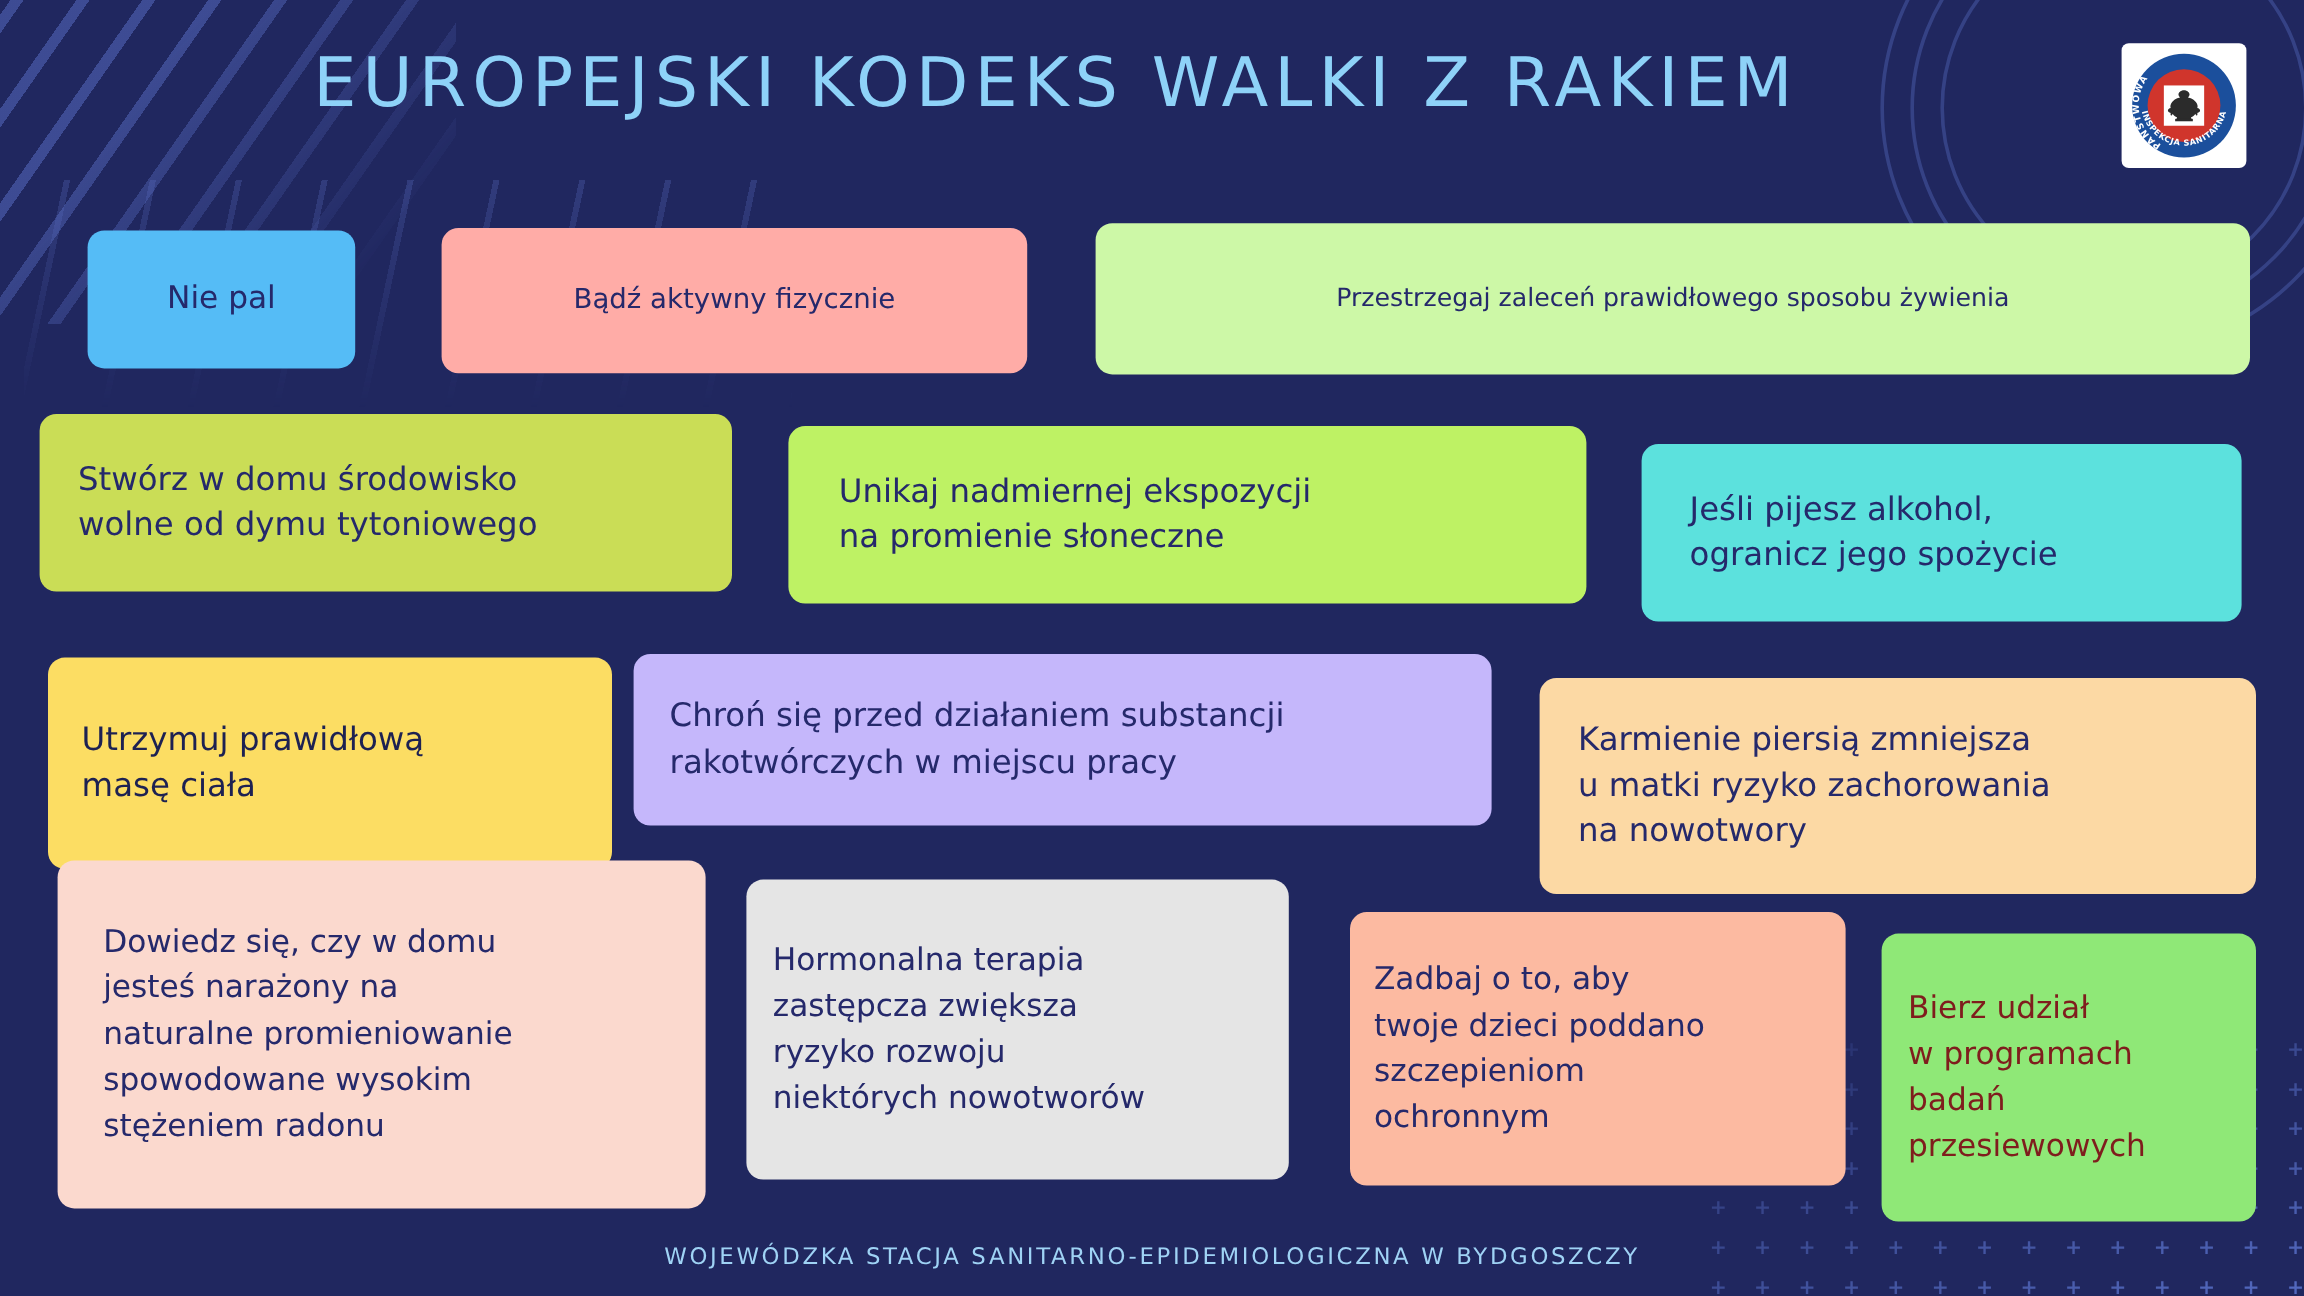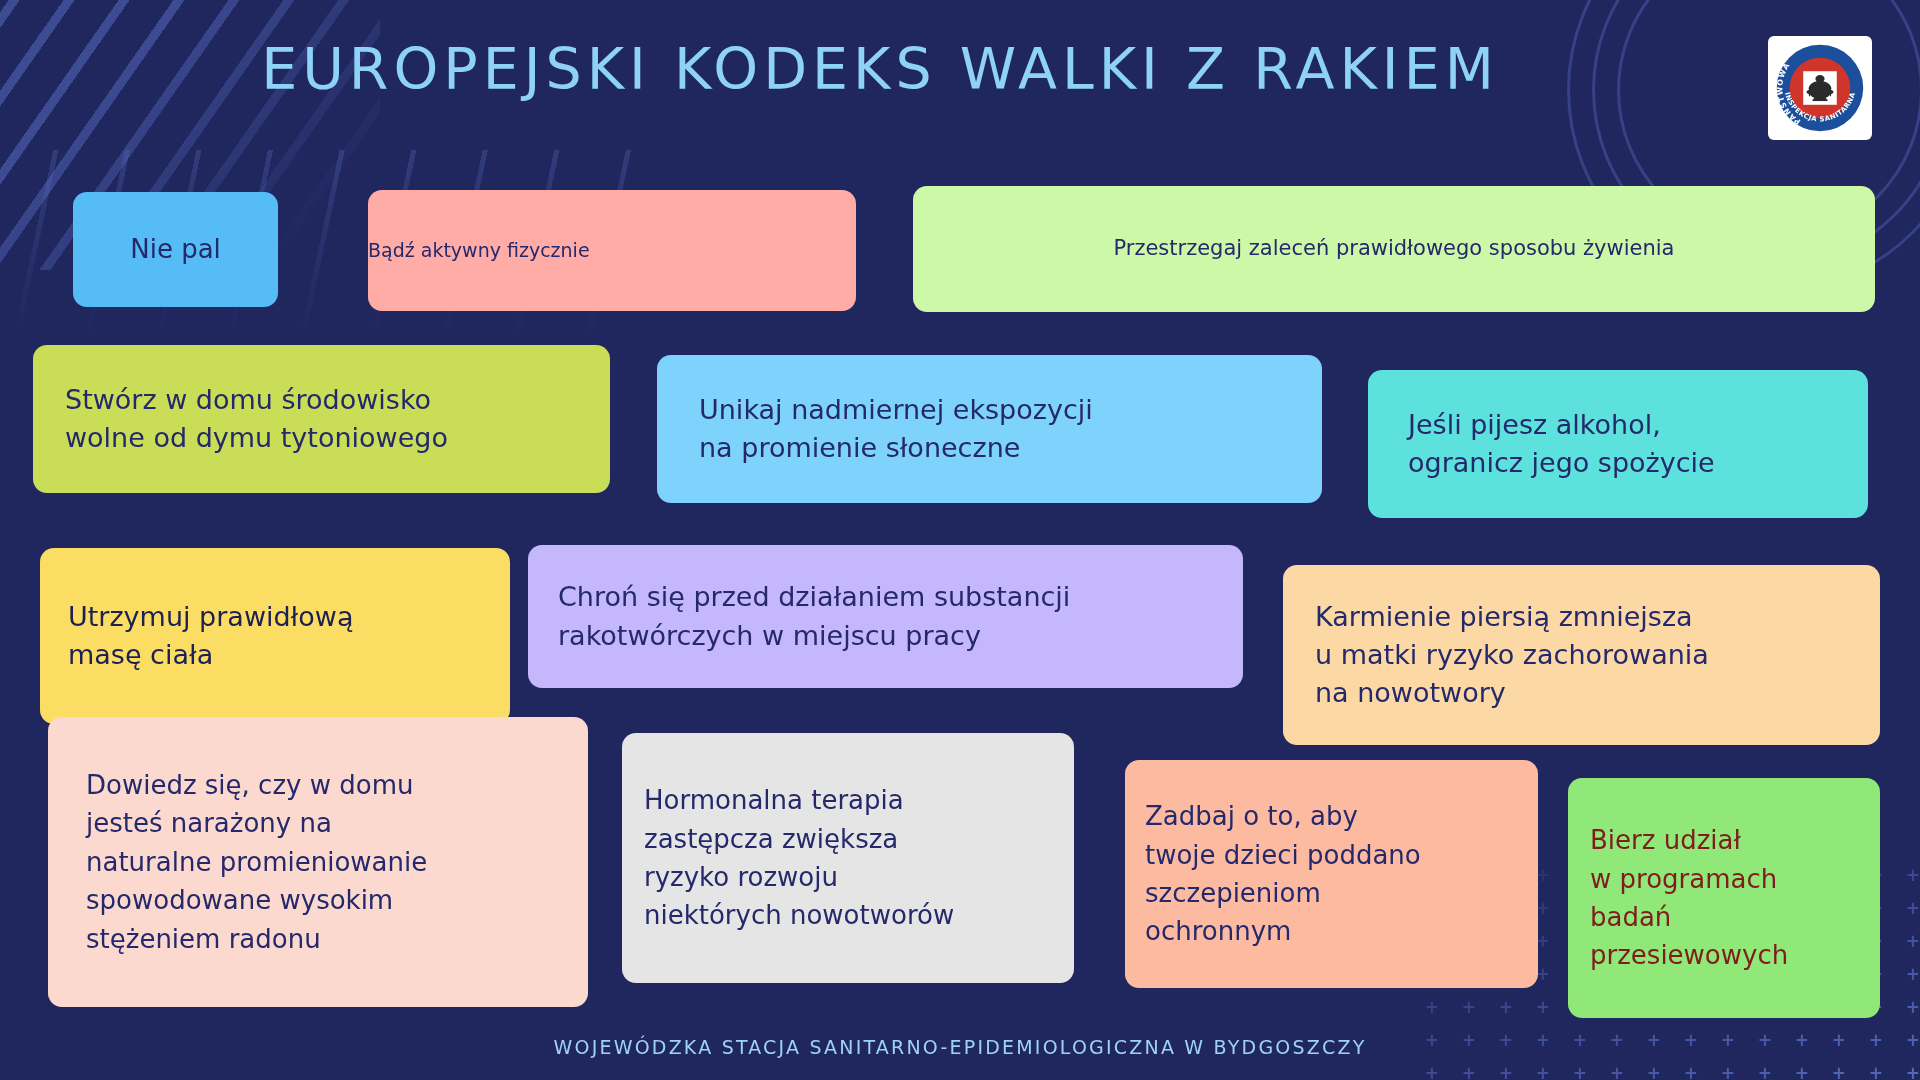--- a/index.html
+++ b/index.html
@@ -80,24 +80,24 @@
   }
   .card .txt{
     width:100%;
     white-space:pre-line;
     font-size:27px;
     line-height:1.42;
   }
   .card.center .txt{text-align:center;}
 
   
-  #c1 {left:73px;  top:192px; width:205px; height:115px; background:#55bcf6; }
+  #c1 {left:73px;  top:192px; width:223px; height:115px; background:#55bcf6; }
   #c1 .txt{font-size:26px;text-align:center;}
   #c2 {left:368px; top:190px; width:488px; height:121px; background:#ffaca7; }
-  #c2 .txt{font-size:19px;text-align:left;}
+  #c2 .txt{font-size:23px;text-align:center;}
   #c3 {left:913px; top:186px; width:962px; height:126px; background:#cdf8a7; }
   #c3 .txt{font-size:21px;text-align:center;}
 
   #c4 {left:33px;  top:345px; width:577px; height:148px; background:#cadd56; padding:0 32px;}
   #c5 {left:657px; top:355px; width:665px; height:148px; background:#fcf8b6; padding:0 42px;}
   #c5 .txt{text-align:left;}
   #c6 {left:1368px;top:370px; width:500px; height:148px; background:#5ce1dd; padding:0 40px;}
 
   #c7 {left:40px;  top:548px; width:470px; height:176px; background:#fcdd63; padding:0 28px;}
   #c7 .txt{color:#1d2152;}
@@ -267,21 +267,21 @@
   <div class="card center" id="c2" style="background: rgb(255, 172, 167); color: rgb(37, 41, 107);">
       <div class="txt">Bądź aktywny fizycznie</div>
     </div>
   <div class="card center" id="c3" style="background: rgb(205, 248, 167); color: rgb(37, 41, 107);">
       <div class="txt">Przestrzegaj zaleceń prawidłowego sposobu żywienia</div>
     </div>
   <div class="card" id="c4" style="background: rgb(202, 221, 86); color: rgb(37, 41, 107);">
       <div class="txt">Stwórz w domu środowisko
 wolne od dymu tytoniowego</div>
     </div>
-  <div class="card" id="c5" style="background: #7dd3fc; color: rgb(37, 41, 107);">
+  <div class="card" id="c5" style="background: #bef264; color: rgb(37, 41, 107);">
       <div class="txt">Unikaj nadmiernej ekspozycji
 na promienie słoneczne</div>
     </div>
   <div class="card" id="c6" style="background: rgb(92, 225, 221); color: rgb(37, 41, 107);">
       <div class="txt">Jeśli pijesz alkohol,
 ogranicz jego spożycie</div>
     </div>
   <div class="card" id="c7" style="background: rgb(252, 221, 99); color: rgb(29, 33, 82);">
       <div class="txt">Utrzymuj prawidłową
 masę ciała</div>

